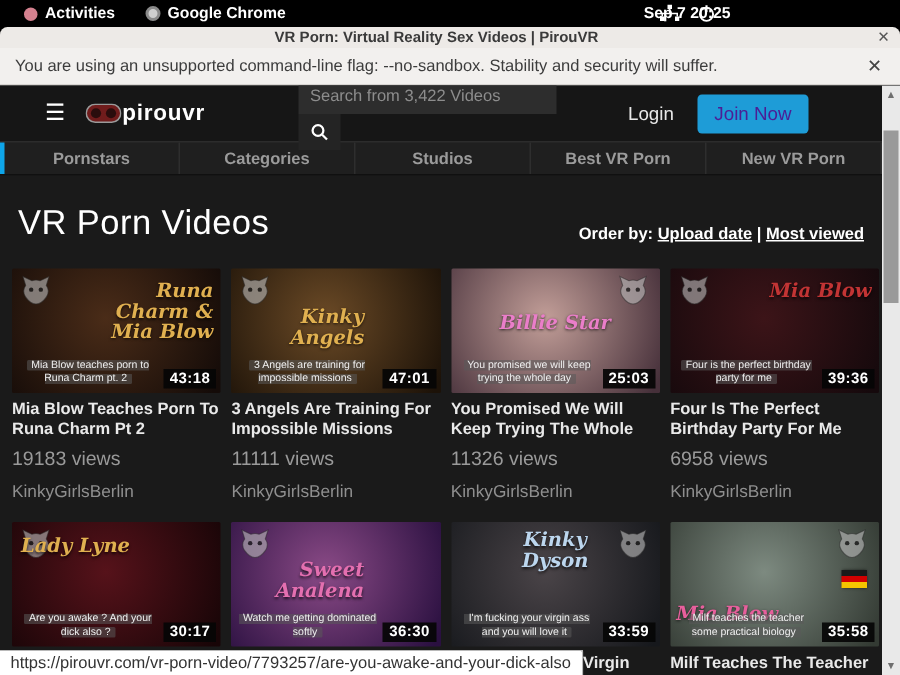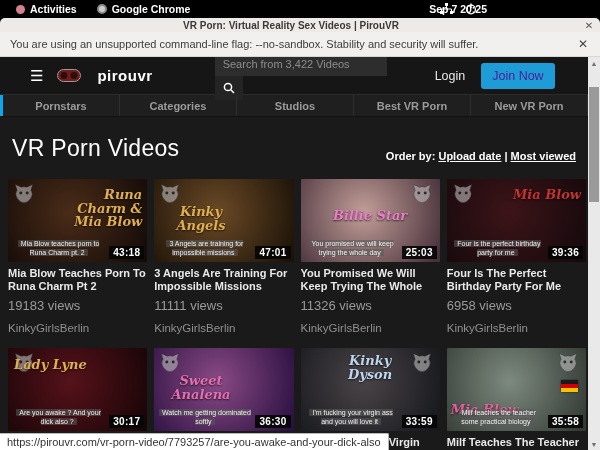--- a/index.html
+++ b/index.html
@@ -28,21 +28,21 @@
              display:flex; align-items:center; border-bottom:1px solid #d8d5d2; }
   .warn-text { font-size:11px; color:#3c3c3c; margin-left:10px; flex:1; }
   .warn-close { font-size:12px; color:#444; margin-right:12px; cursor:pointer; }
 
   
   .viewport { position:absolute; top:57px; left:0; width:600px; height:393px; background:#1a1a1a; overflow:hidden; }
 
   
   .site-header { height:37px; background:#161616; display:flex; align-items:center; padding:0 14px 0 0; }
   .hamburger { color:#fff; font-size:15px; margin:0 14px 0 30px; cursor:pointer; line-height:1; }
-  .logo { display:flex; align-items:center; gap:16px; cursor:pointer; }
+  .logo { display:flex; align-items:center; gap:0; cursor:pointer; }
   .logo-text { color:#fff; font-size:15px; font-weight:bold; letter-spacing:.5px; }
   .searchbox { display:flex; margin-left:62px;flex-direction:column; }
   .search-input { width:172px; height:24px; background:#2d2d2d; border:none; color:#bbb; font-size:11px;
                   padding:0 8px; outline:none; }
   .search-input::placeholder { color:#8d8d8d; }
   .search-btn { width:28px; height:24px; background:#242424; border:none; color:#fff; cursor:pointer;
                 display:flex; align-items:center; justify-content:center; }
   .login { color:#e8e8e8; font-size:12.5px; margin-left:48px; cursor:pointer; }
   .join-btn { margin-left:16px; background:#1e9cd7; color:#4c1d95; border:none; border-radius:3px;
               font-size:12.5px; padding:6px 11px; cursor:pointer; }
@@ -61,21 +61,21 @@
 
   
   .grid { display:grid; grid-template-columns:repeat(4,1fr); column-gap:7px; row-gap:14px;
           padding:17px 14px 0 8px; }
   .thumb { position:relative; height:83px; border-radius:1px; overflow:hidden; cursor:pointer; }
   .duration { position:absolute; right:3px; bottom:3px; background:rgba(5,5,5,.92); color:#fff;
               font-size:10px; font-weight:bold; padding:1px 4px; letter-spacing:.3px; }
   .script-name { position:absolute; font-family:"DejaVu Serif", serif; font-style:italic; font-weight:bold;
                  font-size:13px; line-height:1.05; text-shadow:0 1px 2px rgba(0,0,0,.7); width:60%; }
   .pos-tr { top:9px; right:5px; text-align:right; }
-  .pos-ml { top:26px; left:5px; text-align:center; }
+  .pos-ml { top:26px; left:5px; text-align:right; }
   .pos-c  { top:30px; left:20%; text-align:center; }
   .pos-tl { top:10px; left:6px; text-align:left; }
   .pos-ct { top:6px; left:20%; text-align:center; }
   .pos-bl { bottom:14px; left:4px; text-align:left; }
   .thumb-caption { position:absolute; bottom:5px; left:4px; right:42px; font-size:7px; line-height:1.3;
                    color:#f0f0f0; text-align:center; }
   .thumb-caption span { background:rgba(90,90,90,.55); padding:0 3px; border-radius:1px; }
   .mask-logo { position:absolute; top:4px; width:22px; height:22px; opacity:.8; }
   .mask-left { left:5px; } .mask-right { right:7px; }
   .gflag { position:absolute; right:8px; top:32px; width:17px; height:12px; box-shadow:0 0 2px rgba(0,0,0,.6); }

